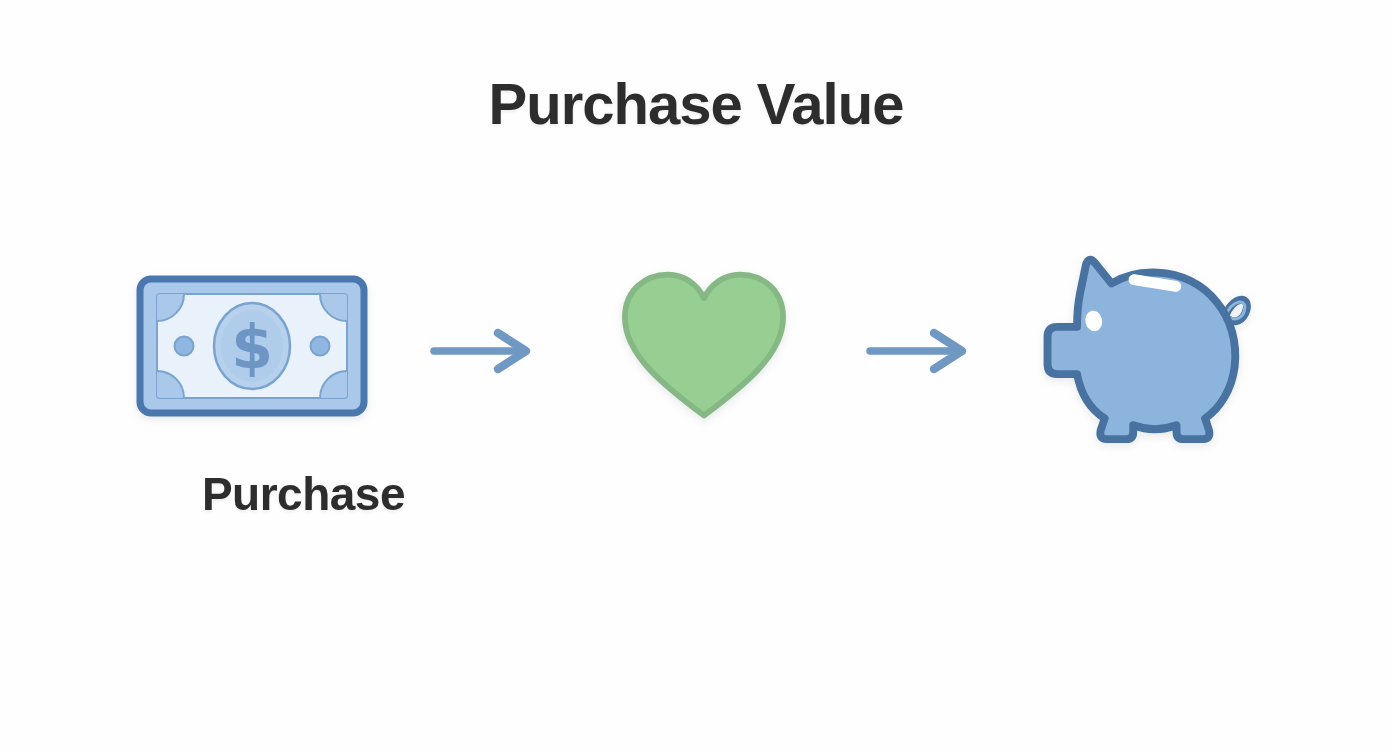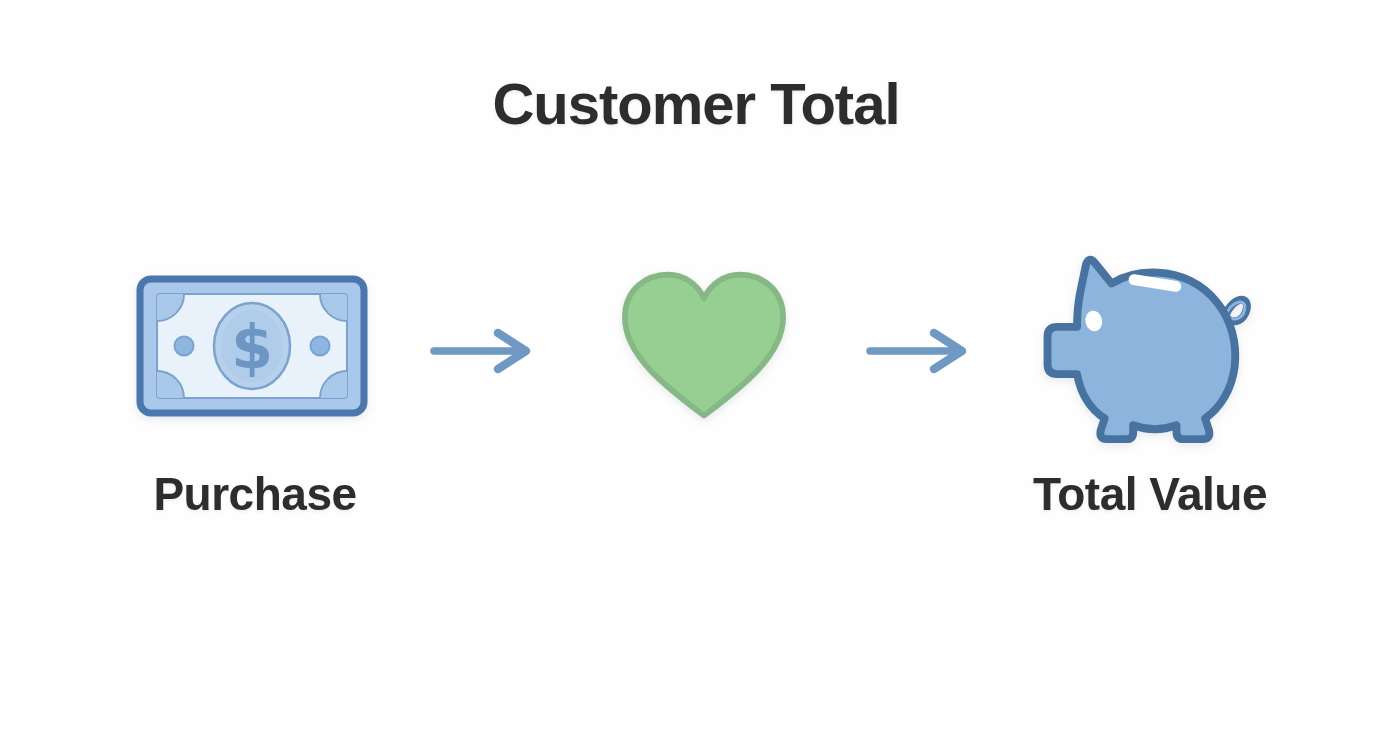--- a/index.html
+++ b/index.html
@@ -26,38 +26,38 @@
   .icon-slot { position: absolute; filter: drop-shadow(0 3px 4px rgba(100,110,130,0.15)); }
   .icon-money   { left: 136px; top: 275px; width: 232px; height: 142px; }
   .icon-heart   { left: 610px; top: 265px; width: 188px; height: 162px; }
   .icon-piggy   { left: 1040px; top: 252px; width: 212px; height: 192px; }
   .arrow-slot   { position: absolute; width: 112px; height: 48px; }
   .arrow-1      { left: 428px; top: 327px; }
   .arrow-2      { left: 864px; top: 327px; }
   .step-label {
     position: absolute;
     top: 467px;
-    text-align: center;
+    text-align: right;
     font-size: 46px;
     font-weight: 700;
     letter-spacing: -0.5px;
     color: var(--text, #2d2d2d);
     text-shadow: 0 2px 3px rgba(120,120,120,0.12);
   }
   .label-purchase     { left: 105px;  width: 300px; }
   .label-relationship { left: 533px;  width: 350px; }
   .label-total        { left: 975px;  width: 350px; }
   svg { display: block; width: 100%; height: 100%; }
 </style>
 </head>
 <body>
 
 <div class="canvas">
 
-  <div class="page-title">Customer Total</div>
+  <div class="page-title">Purchase Value</div>
 
   <div class="icon-slot icon-money">
     <svg viewBox="0 0 232 142">
       <defs>
         <clipPath id="billClip">
             <rect x="21" y="19" width="190" height="104" rx="3"></rect>
           </clipPath>
       </defs>
       <rect x="4" y="4" width="224" height="134" rx="11" fill="var(--bill-band)" stroke="var(--bill-border)" stroke-width="7"></rect>
       <rect x="21" y="19" width="190" height="104" rx="3" fill="var(--bill-inner)" stroke="var(--bill-line)" stroke-width="2"></rect>
@@ -120,15 +120,14 @@
                L 54 11 Q 48 4 45 13 L 39 42
                C 37 52 36 64 36 76 Z" fill="var(--pig-fill)" stroke="var(--pig-border)" stroke-width="8" stroke-linejoin="round"></path>
 
       <rect x="88" y="26" width="54" height="11" rx="5.5" fill="#ffffff" transform="rotate(9 115 32)"></rect>
 
       <ellipse cx="53" cy="70" rx="8.5" ry="10.5" fill="#ffffff" transform="rotate(-12 53 70)"></ellipse>
     </svg>
   </div>
 
   <div class="step-label label-purchase">Purchase</div>
-  <div class="step-label label-total">Total Value</div>
 
 </div>
 
 </body></html>

